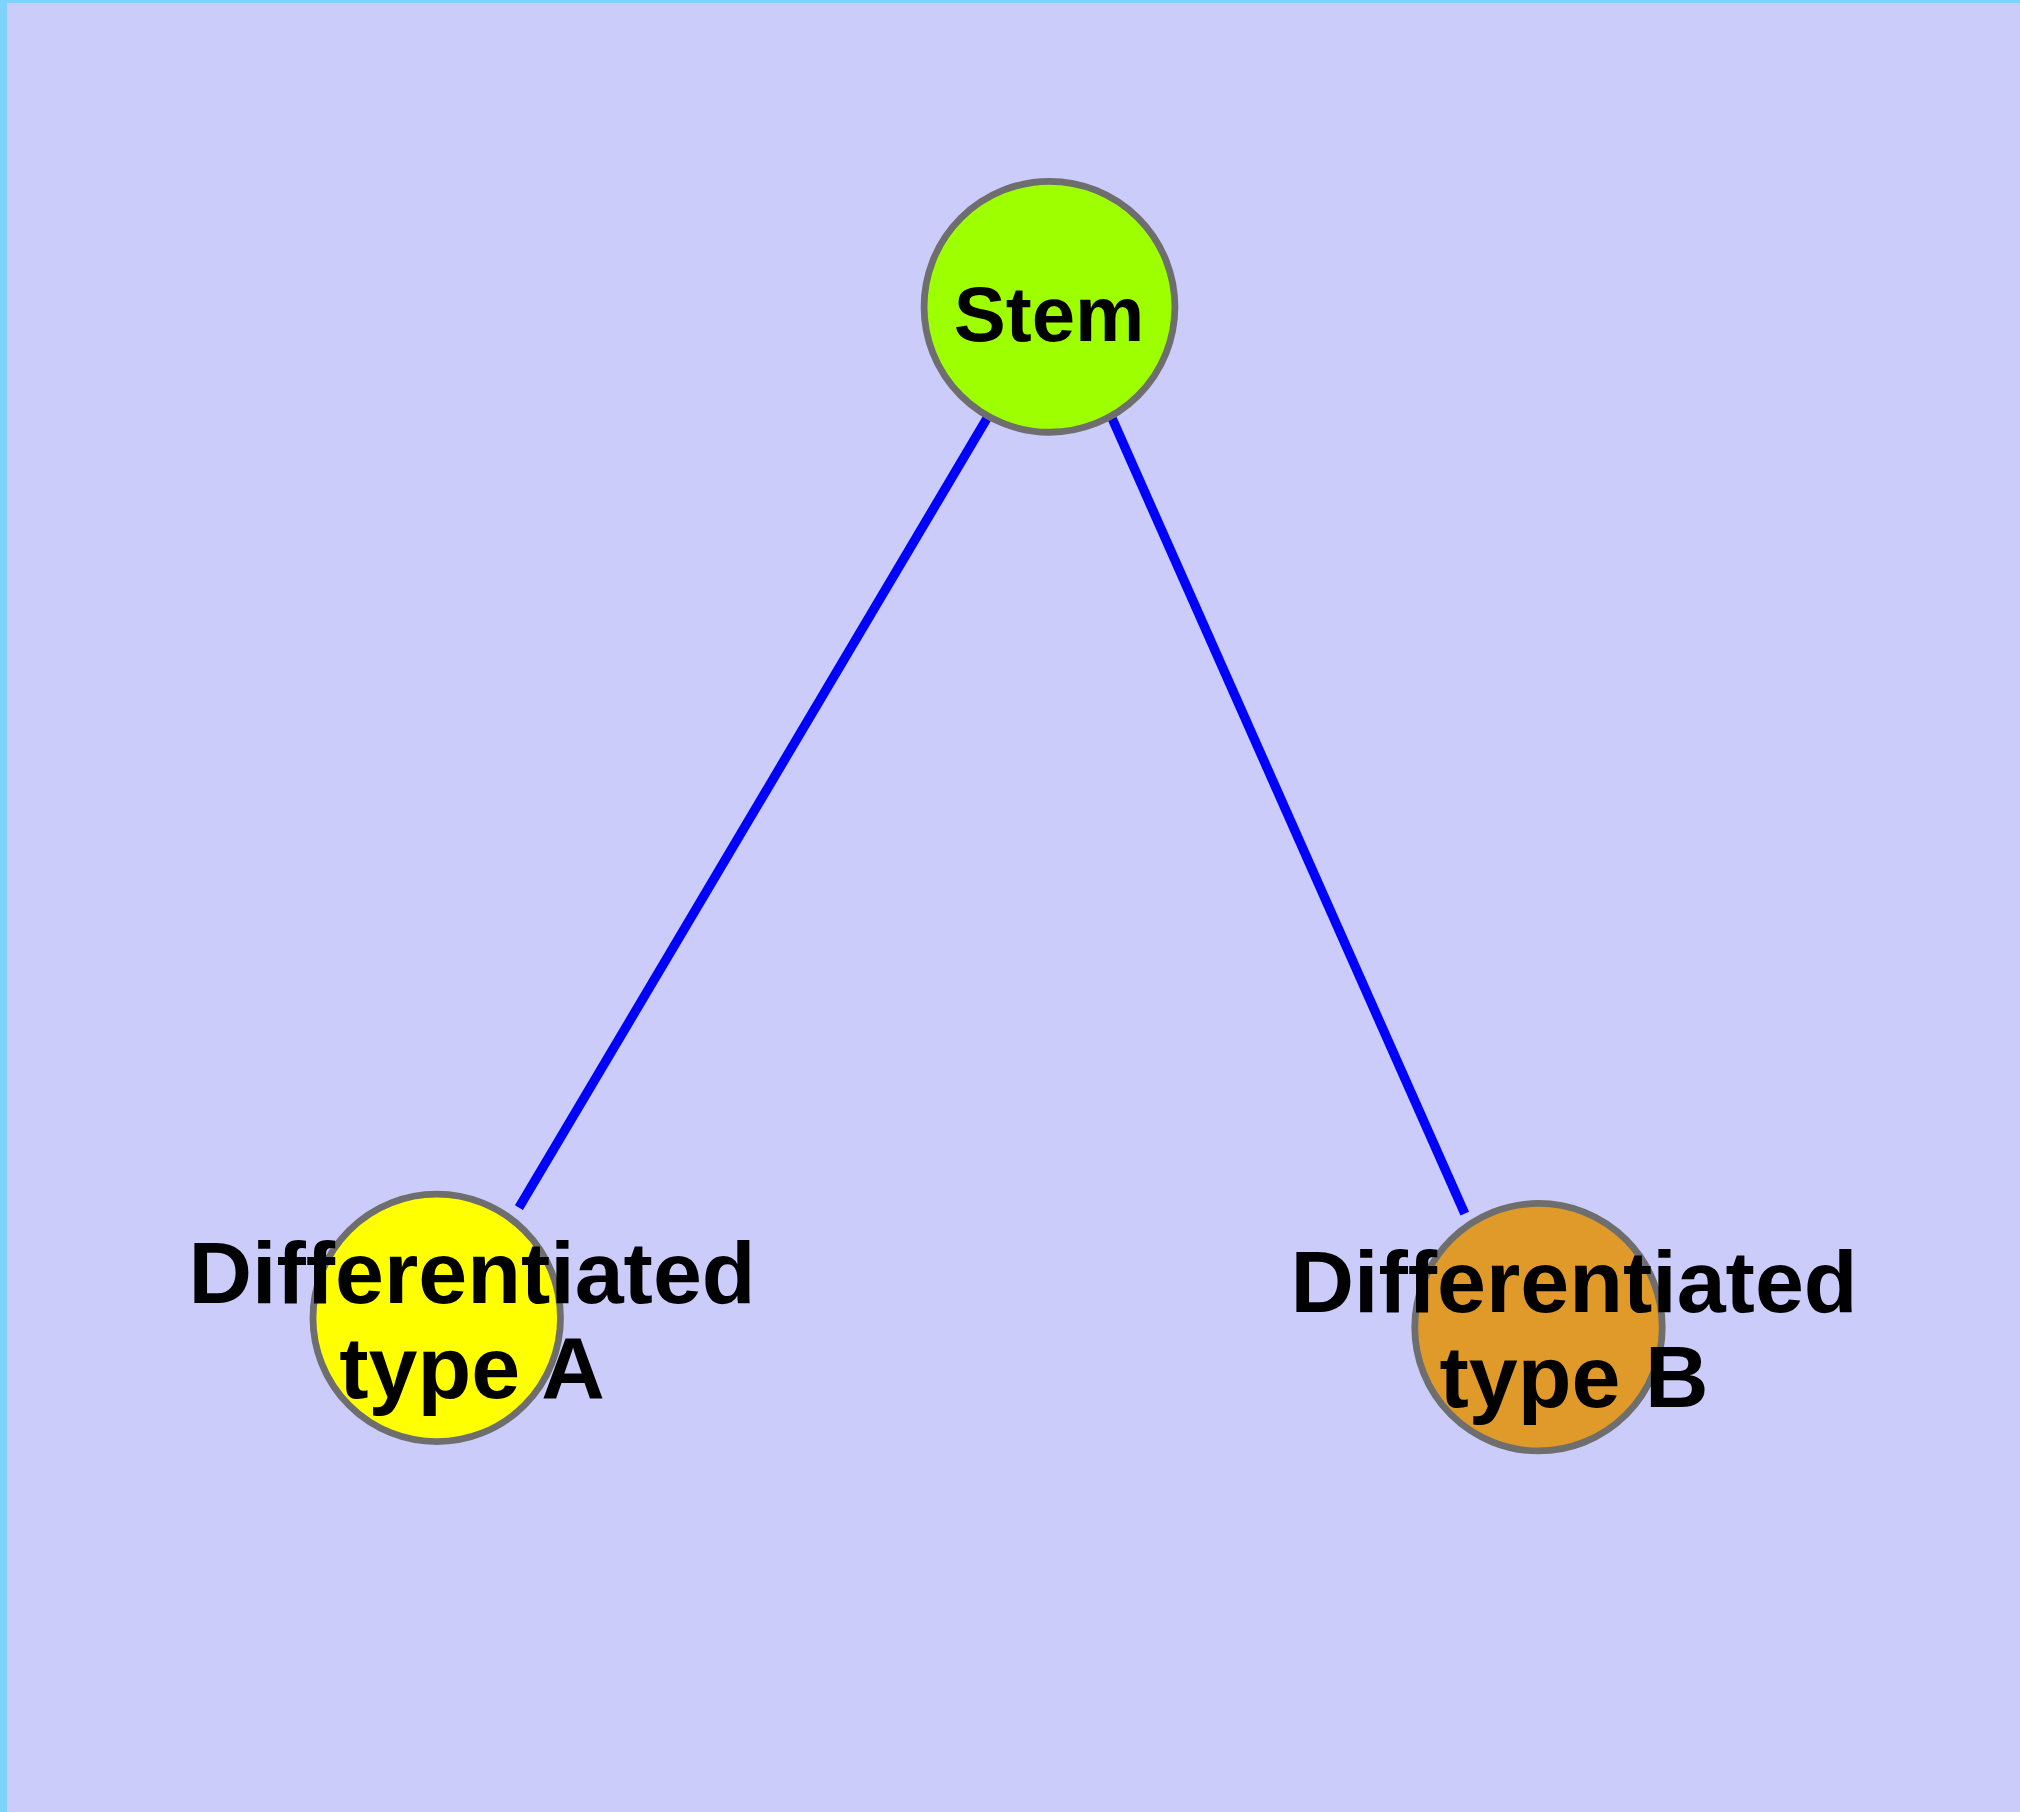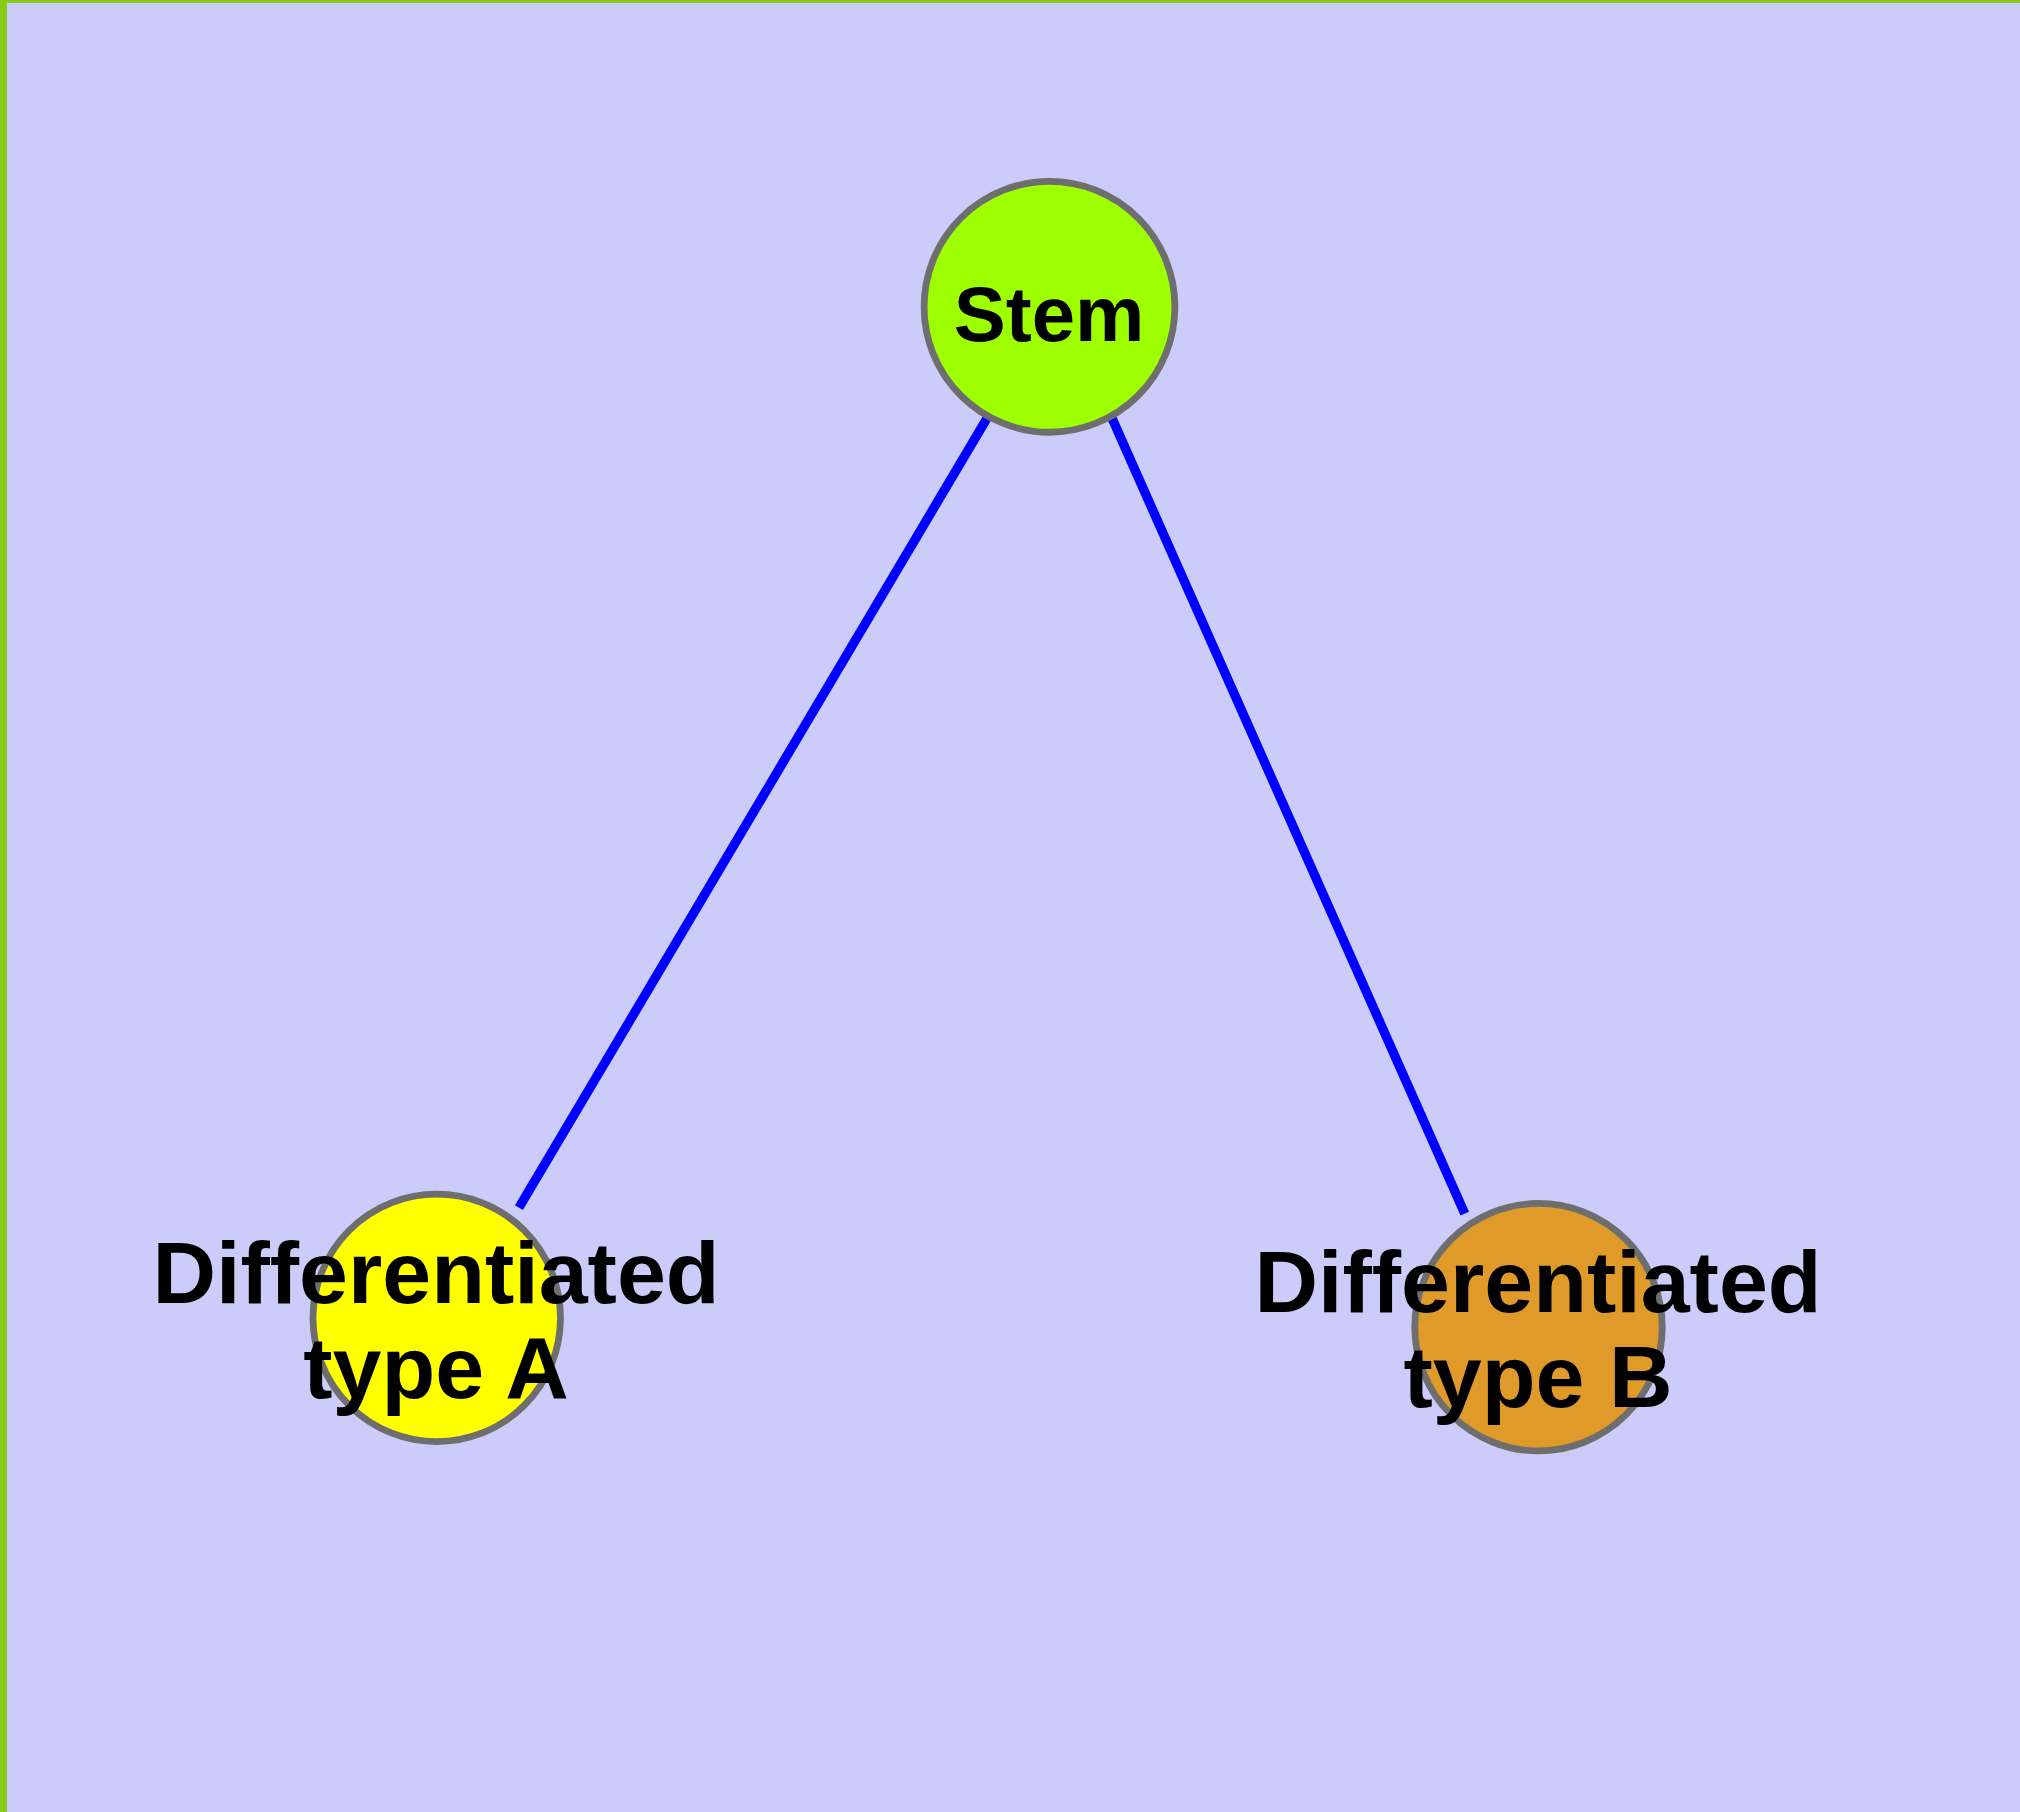--- a/index.html
+++ b/index.html
@@ -5,21 +5,21 @@
 <style>
   html, body {
     margin: 0;
     padding: 0;
     background: #ffffff;
   }
   #canvas {
     position: relative;
     width: 2021px;
     height: 1812px;
-    background: #84cc16;
+    background: #7dd3fc;
     overflow: hidden;
   }
   #plot-area {
     position: absolute;
     left: 6.8px;
     top: 3.4px;
     width: 2014px;
     height: 1809px;
     background: #ccccfb;
   }
@@ -40,20 +40,21 @@
     white-space: pre-line;
     pointer-events: none;
     transform: translate(-50%, -50%);
   }
   #label-stem {
     font-size: 78px;
   }
   #label-diff-a,
   #label-diff-b {
     font-size: 88px;
+    margin-left: 36px;
   }
 </style>
 </head>
 <body>
 
 <div id="canvas">
 
   <div id="plot-area"></div>
 
   <svg id="graph-svg" viewBox="0 0 2384 2138" xmlns="http://www.w3.org/2000/svg">

